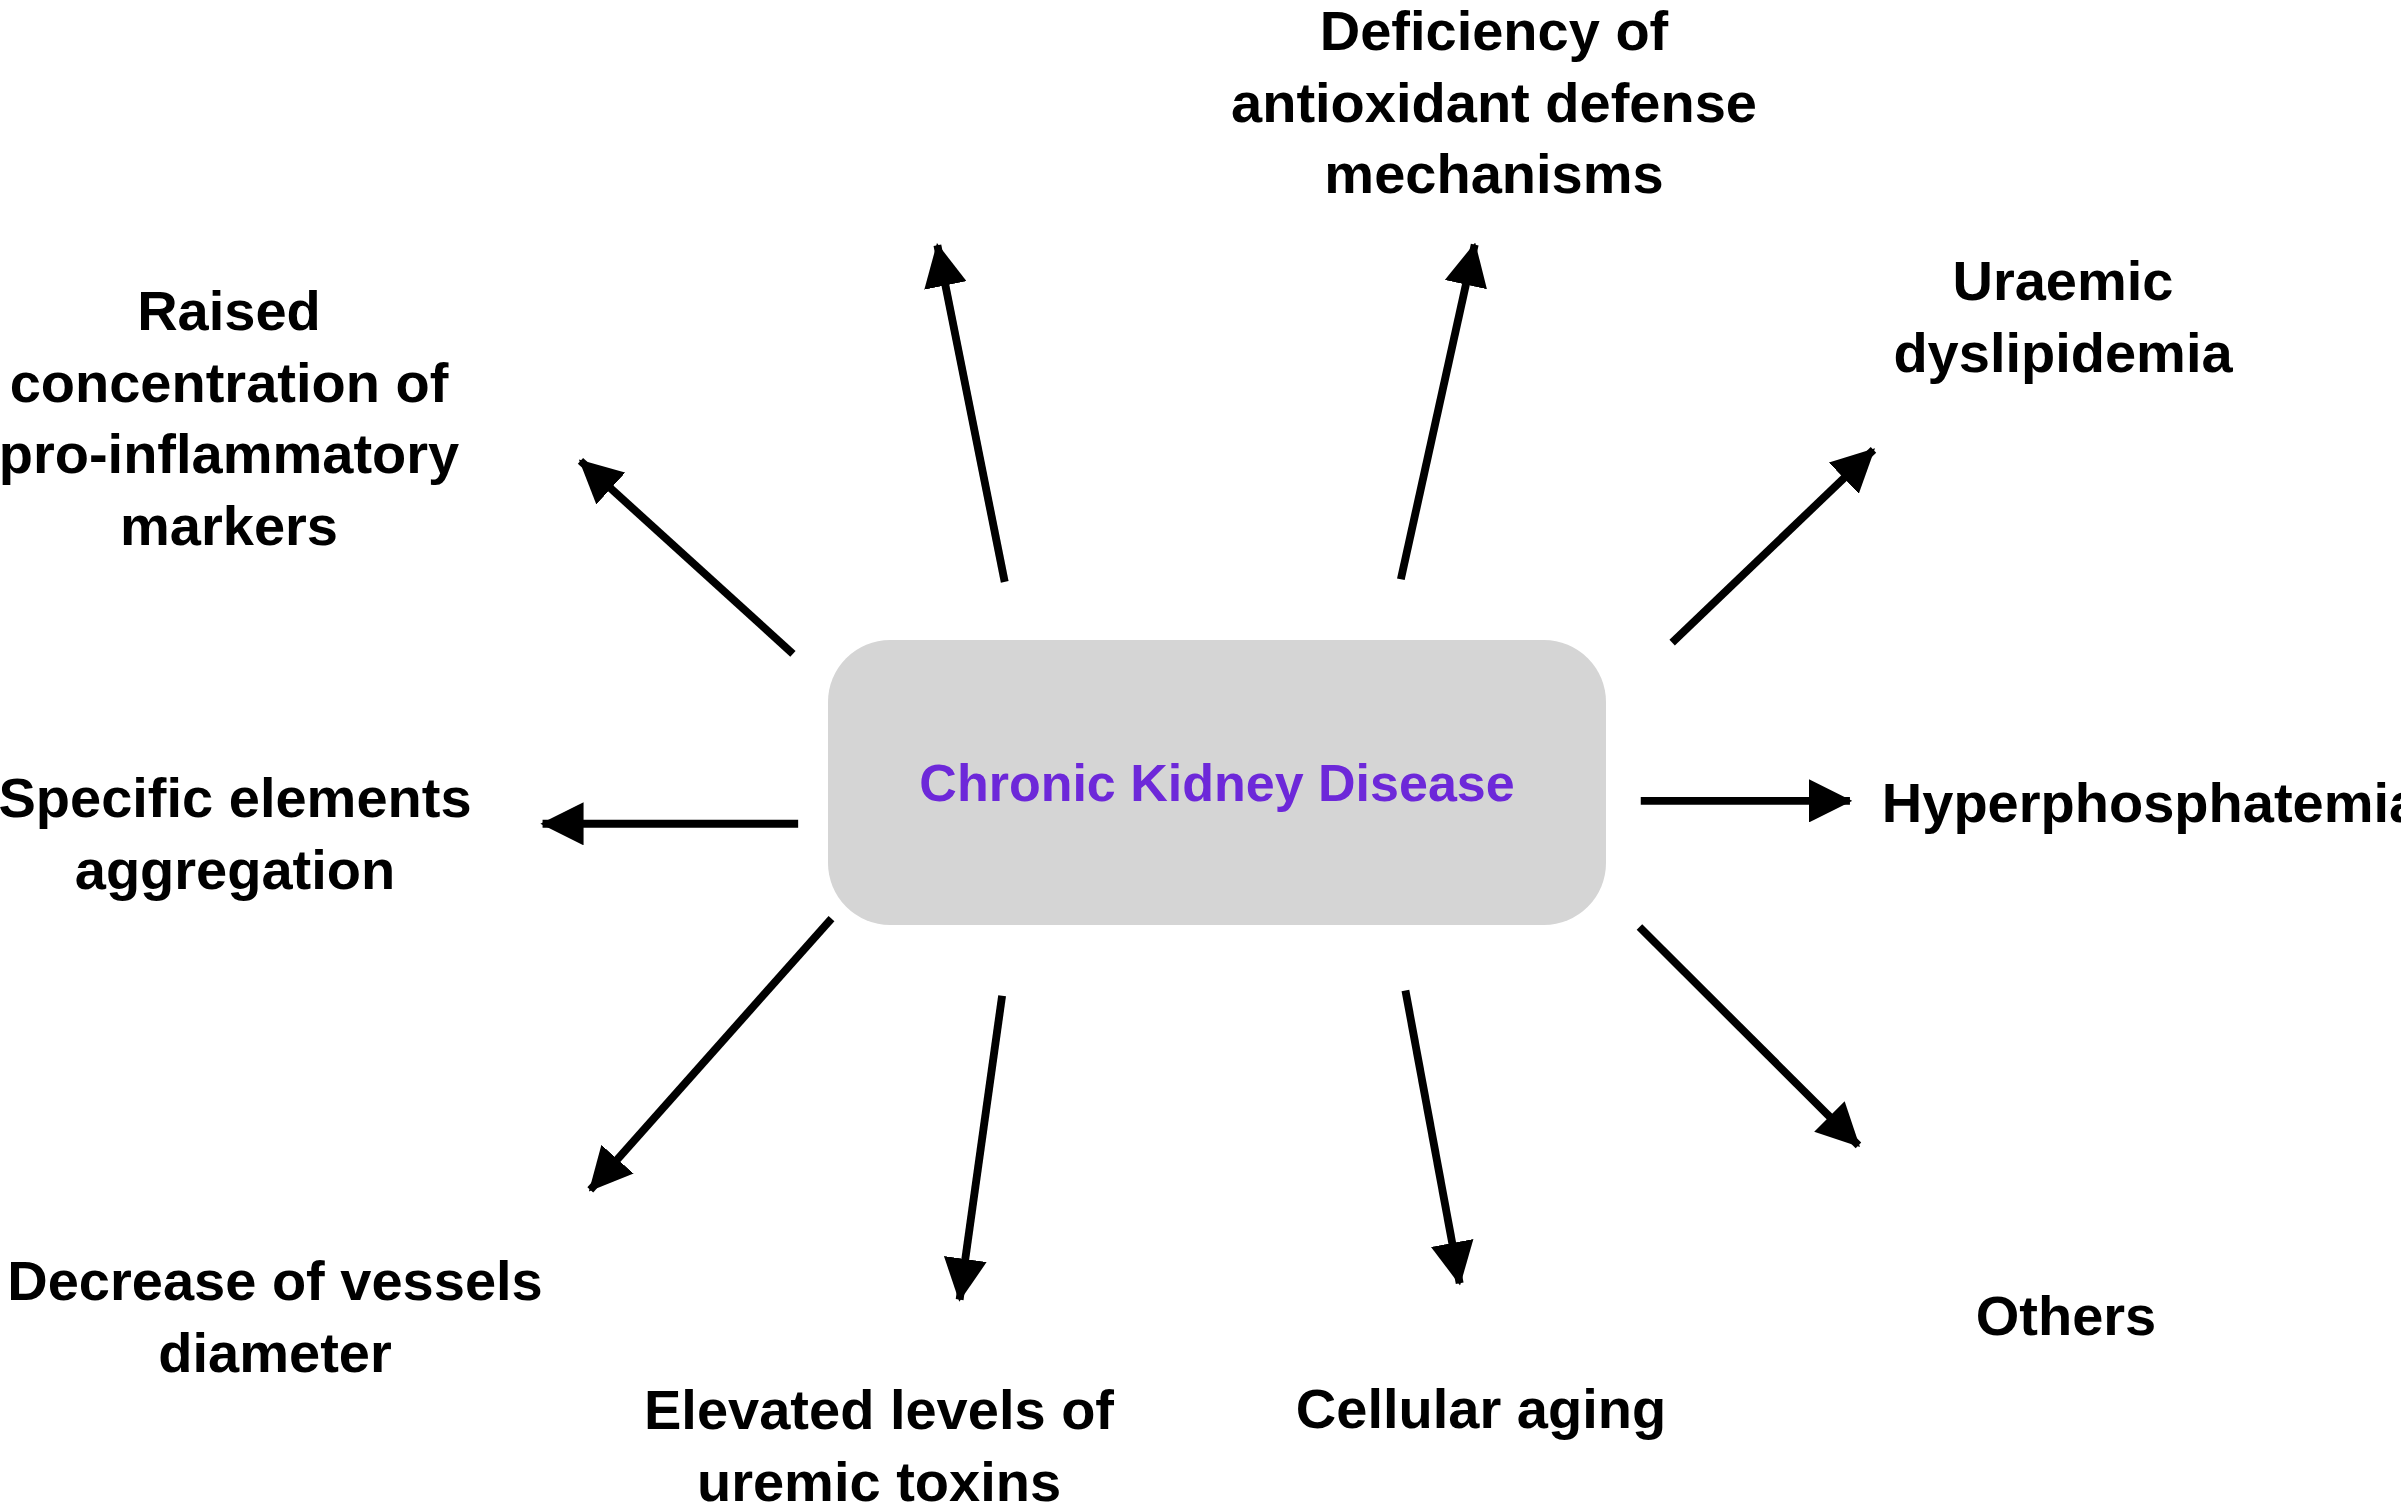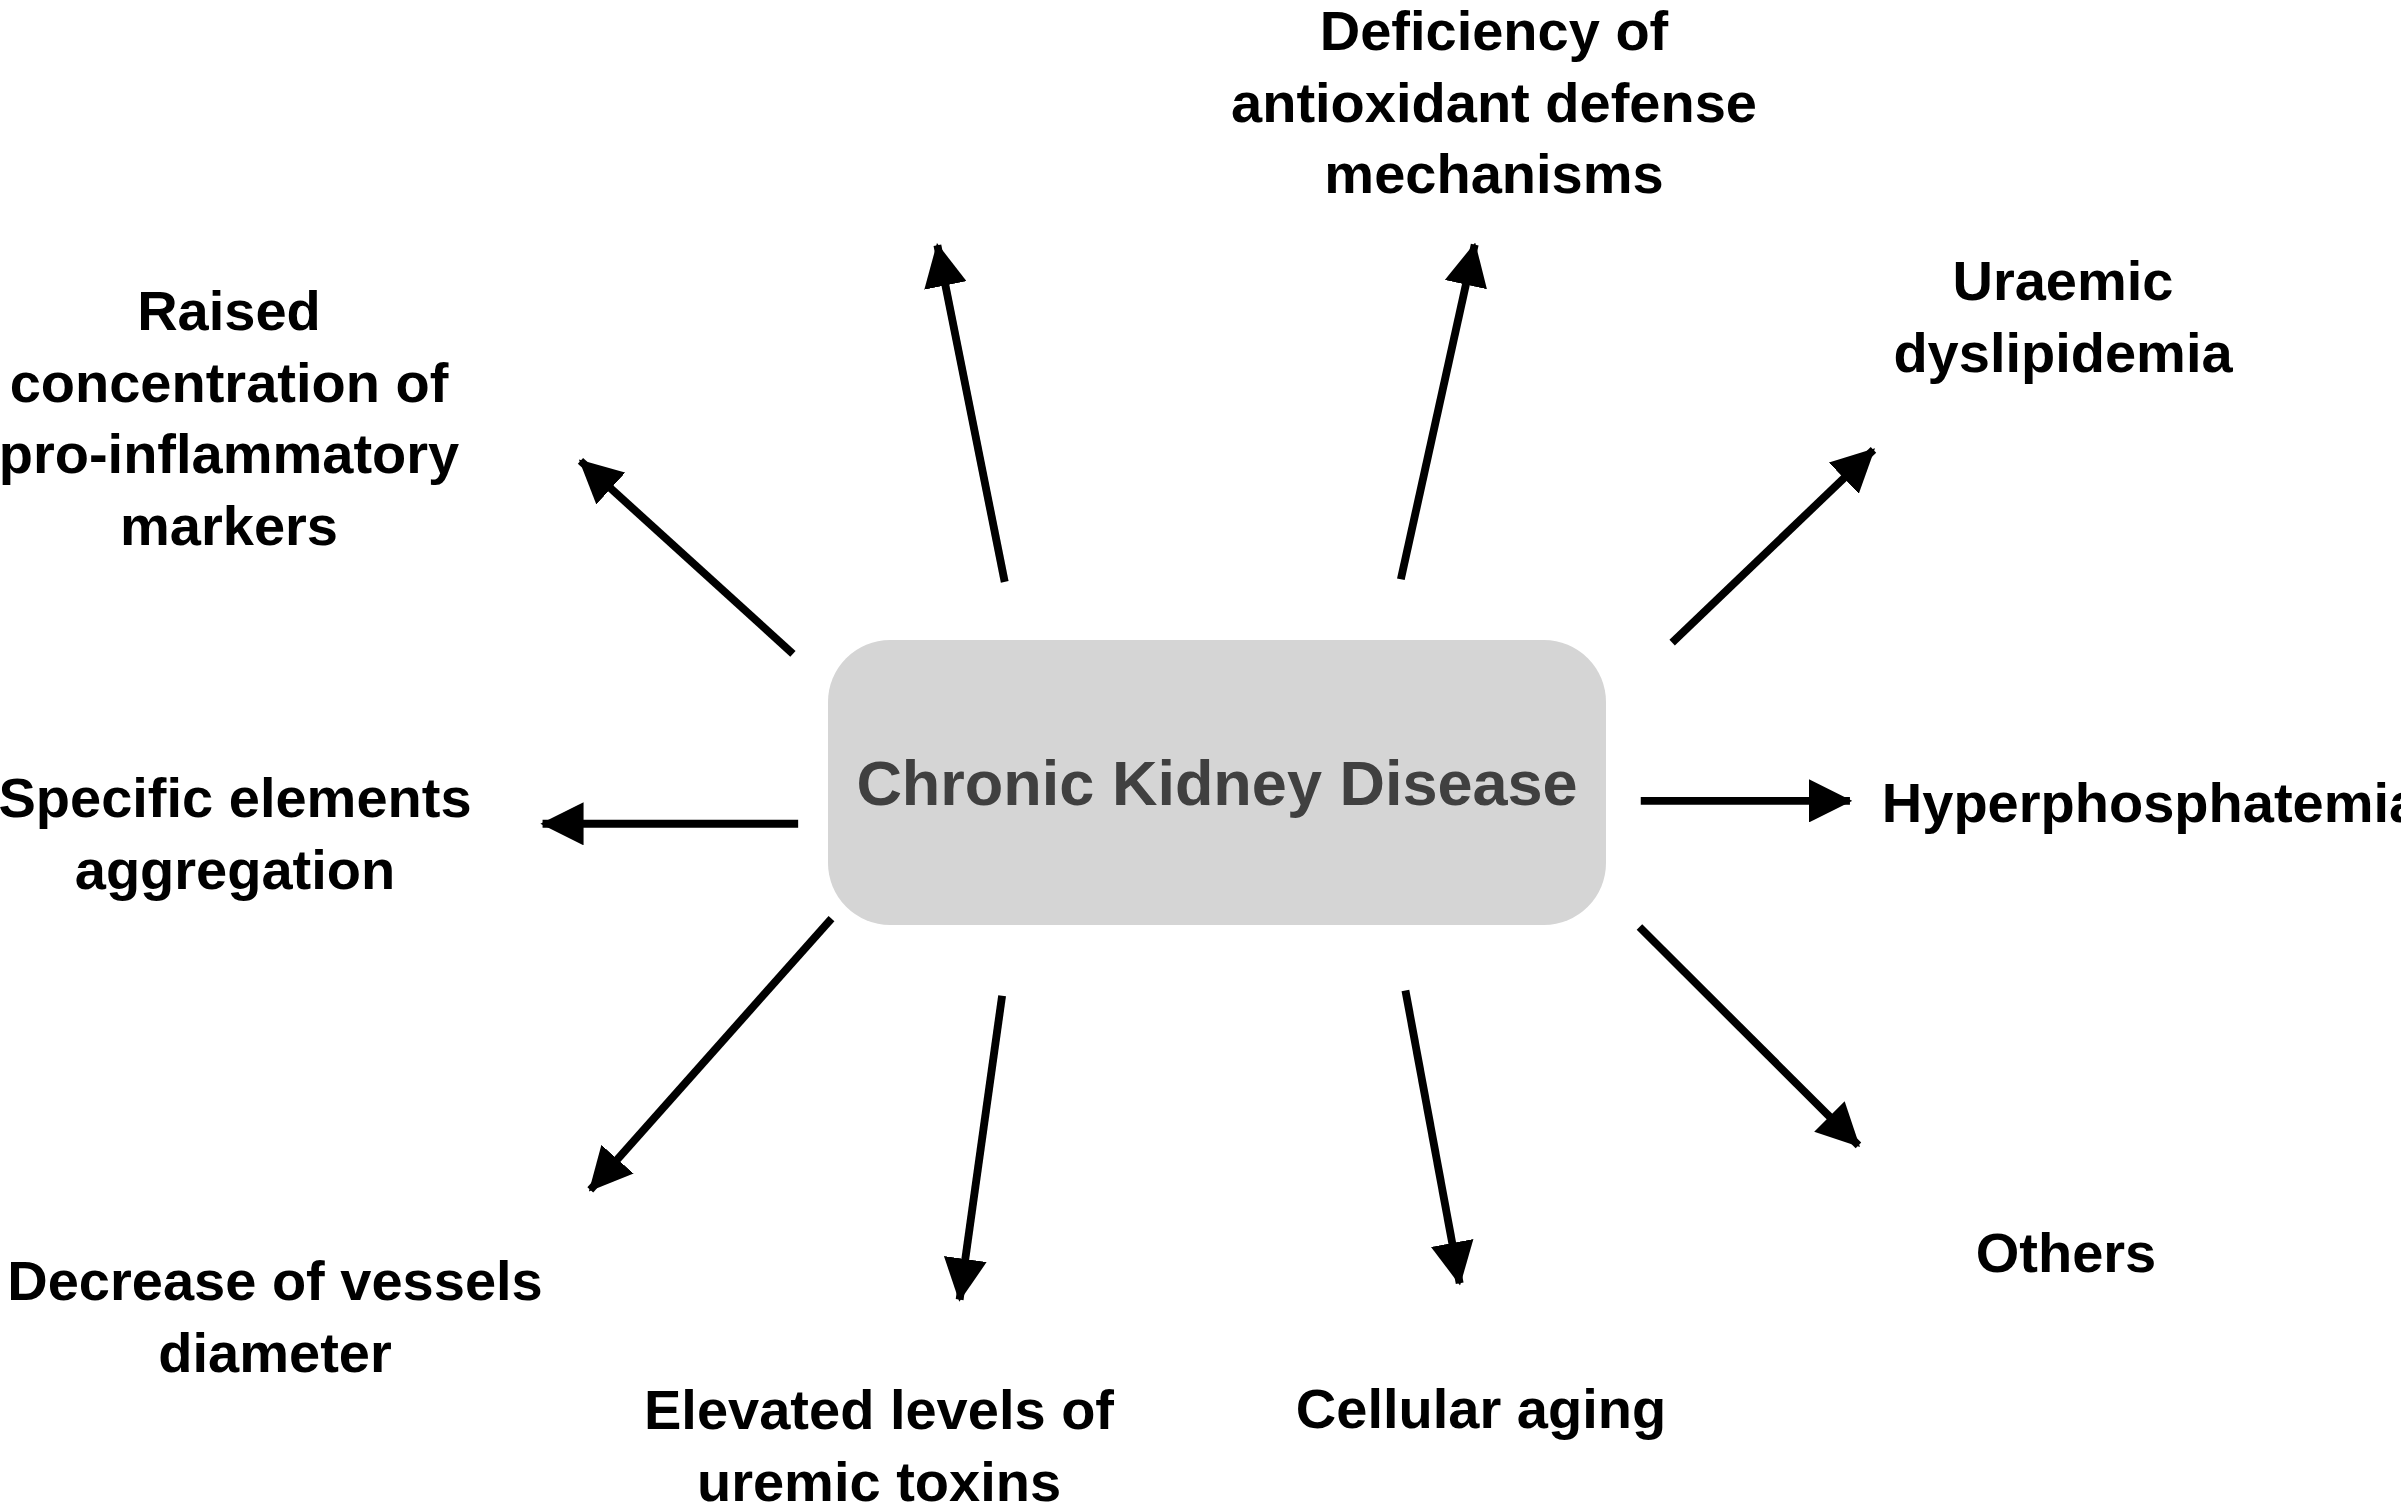--- a/index.html
+++ b/index.html
@@ -32,23 +32,23 @@
     top: 640px;
     width: 778px;
     height: 285px;
     background: #d5d5d5;
     border-radius: 62px;
     display: flex;
     align-items: center;
     justify-content: center;
   }
   .central-node .central-label {
-    font-size: 63px;
+    font-size: 52px;
     font-weight: 700;
-    color: #404040;
+    color: #6d28d9;
     letter-spacing: 0px;
     white-space: nowrap;
   }
   .node-label {
     position: absolute;
     transform: translate(-50%, -50%);
     font-size: 56px;
     font-weight: 700;
     color: #000000;
     line-height: 1.28;
@@ -104,16 +104,16 @@
   <div class="node-label" style="left: 2151px; top: 803px;">Hyperphosphatemia</div>
 
   <div class="node-label" style="left: 275px; top: 1317px; text-align: center;">Decrease of vessels
 diameter</div>
 
   <div class="node-label" style="left: 879px; top: 1446px;">Elevated levels of
 uremic toxins</div>
 
   <div class="node-label" style="left: 1481px; top: 1409px;">Cellular aging</div>
 
-  <div class="node-label" style="left: 2066px; top: 1253px;">Others</div>
+  <div class="node-label" style="left: 2066px; top: 1316px;">Others</div>
 
 </div>
 
 
 </body></html>

